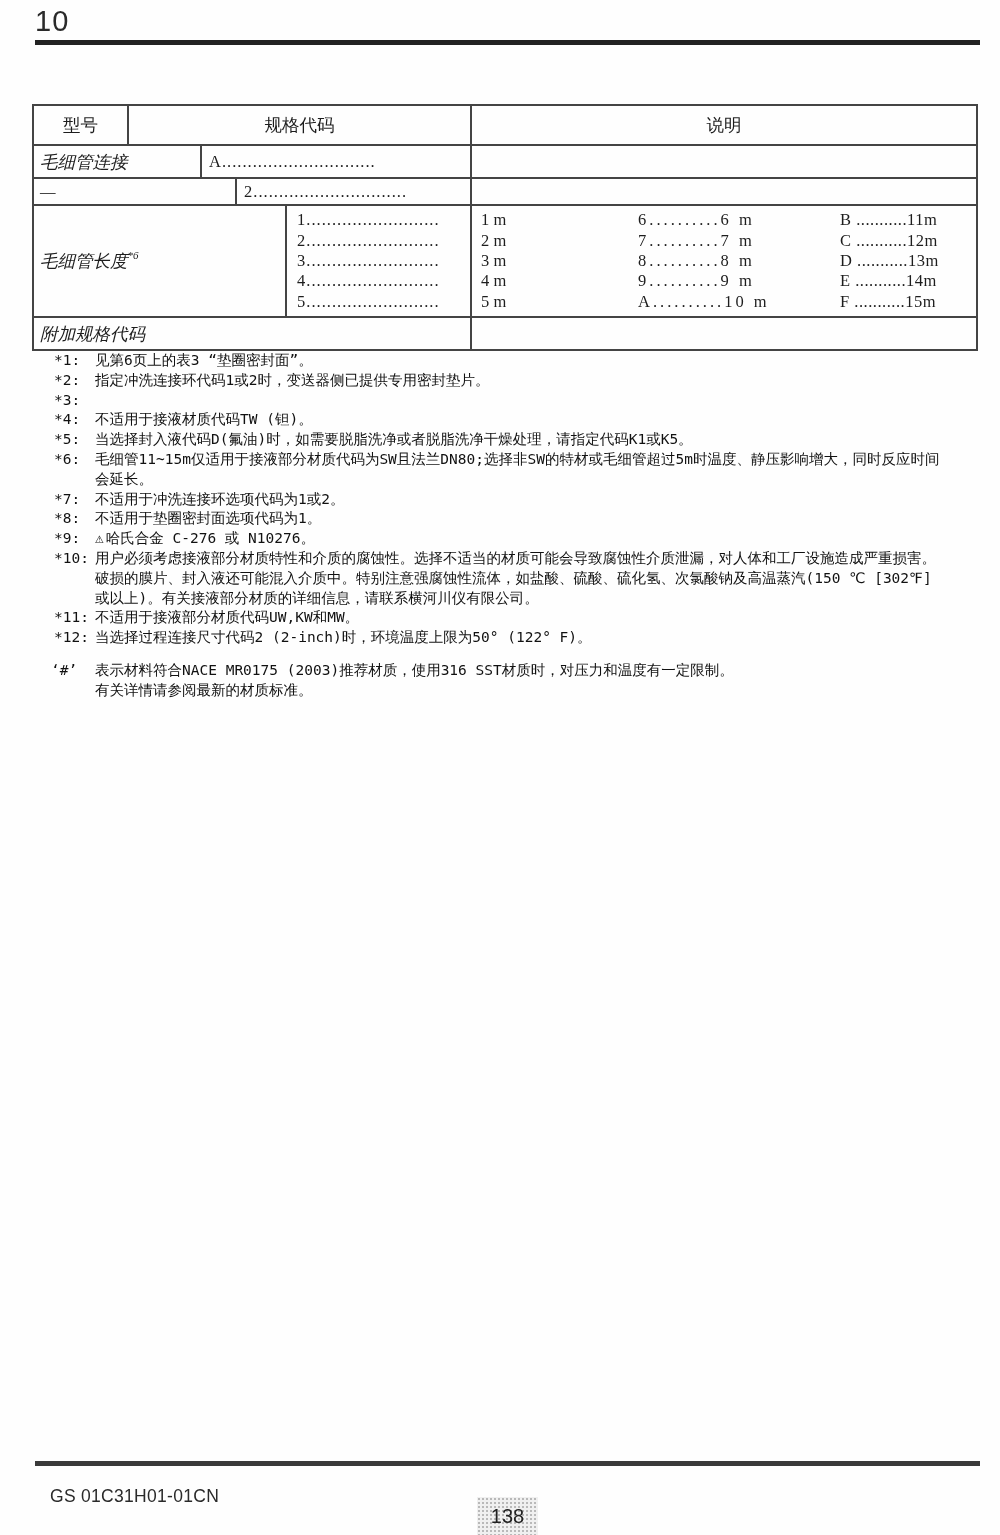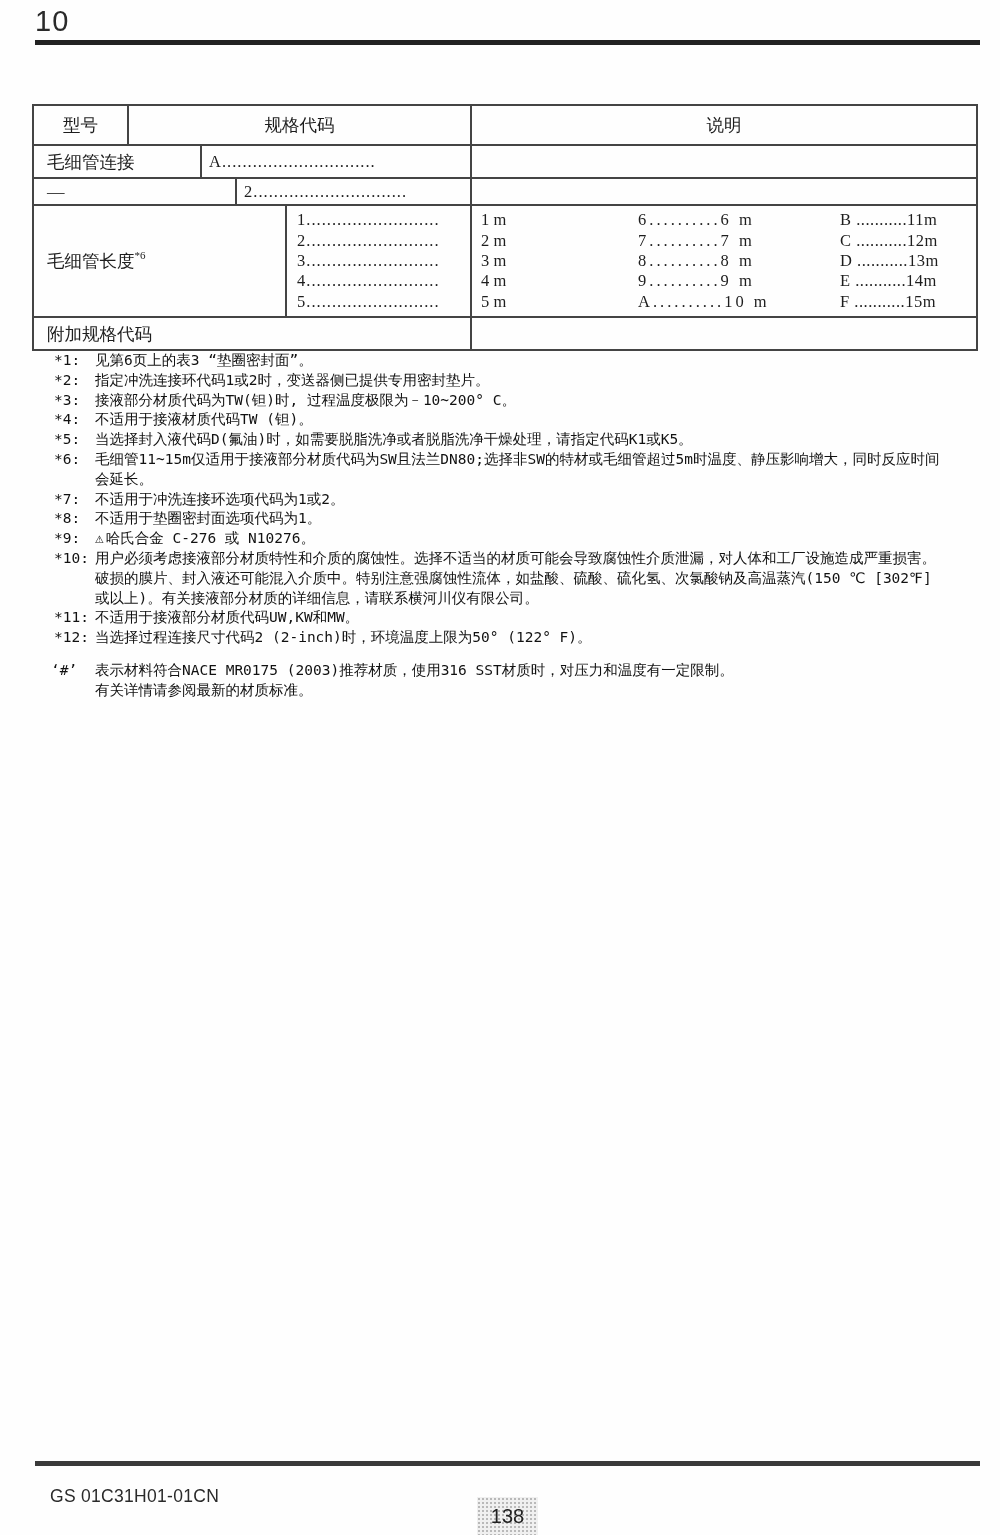--- a/index.html
+++ b/index.html
@@ -18,21 +18,21 @@
   .spec-table {
     position:absolute; left:32px; top:104px; width:946px;
     border:2px solid #444; font-family:"Liberation Serif", serif;
   }
   .t-row { display:flex; border-bottom:2px solid #444; }
   .t-row:last-child { border-bottom:none; }
   .cell { border-right:2px solid #444; display:flex; align-items:center; overflow:hidden; }
   .cell:last-child { border-right:none; }
   .cell.fill { flex:1; }
   .hdr { font-size:17.5px; justify-content:center; }
-  .lab { font-size:17.5px; padding-left:13px; }
+  .lab { font-size:17.5px; padding-left:6px;font-style:italic; }
   .cod { font-size:16.5px; padding-left:7px; letter-spacing:1px; white-space:nowrap; }
   .des { font-size:17.5px; padding-left:9px;margin-top:32px; }
   .sup { font-size:11px; position:relative; top:-6px; letter-spacing:0; }
 
   .len-codes { flex-direction:column; align-items:stretch; justify-content:space-around; padding:4px 0 4px 10px; }
   .len-codes div { font-size:16.5px; letter-spacing:1px; white-space:nowrap; }
   .len-desc { position:relative; padding:13px; }
   .len-col { position:absolute; top:0; height:100%; display:flex; flex-direction:column; justify-content:space-around; padding:4px 0; }
   .len-col div { font-size:16.5px; white-space:nowrap; }
   .lc1 { left:9px; }
@@ -139,21 +139,20 @@
     <div class="fn">
         <span class="fn-label">*1:</span>
         <div class="fn-text">见第6页上的表3 “垫圈密封面”。</div>
       </div>
     <div class="fn">
         <span class="fn-label">*2:</span>
         <div class="fn-text">指定冲洗连接环代码1或2时，变送器侧已提供专用密封垫片。</div>
       </div>
     <div class="fn">
         <span class="fn-label">*3:</span>
-        <div class="fn-text">接液部分材质代码为TW(钽)时, 过程温度极限为﹣10~200° C。</div>
       </div>
     <div class="fn">
         <span class="fn-label">*4:</span>
         <div class="fn-text">不适用于接液材质代码TW (钽)。</div>
       </div>
     <div class="fn">
         <span class="fn-label">*5:</span>
         <div class="fn-text">当选择封入液代码D(氟油)时，如需要脱脂洗净或者脱脂洗净干燥处理，请指定代码K1或K5。</div>
       </div>
     <div class="fn">

